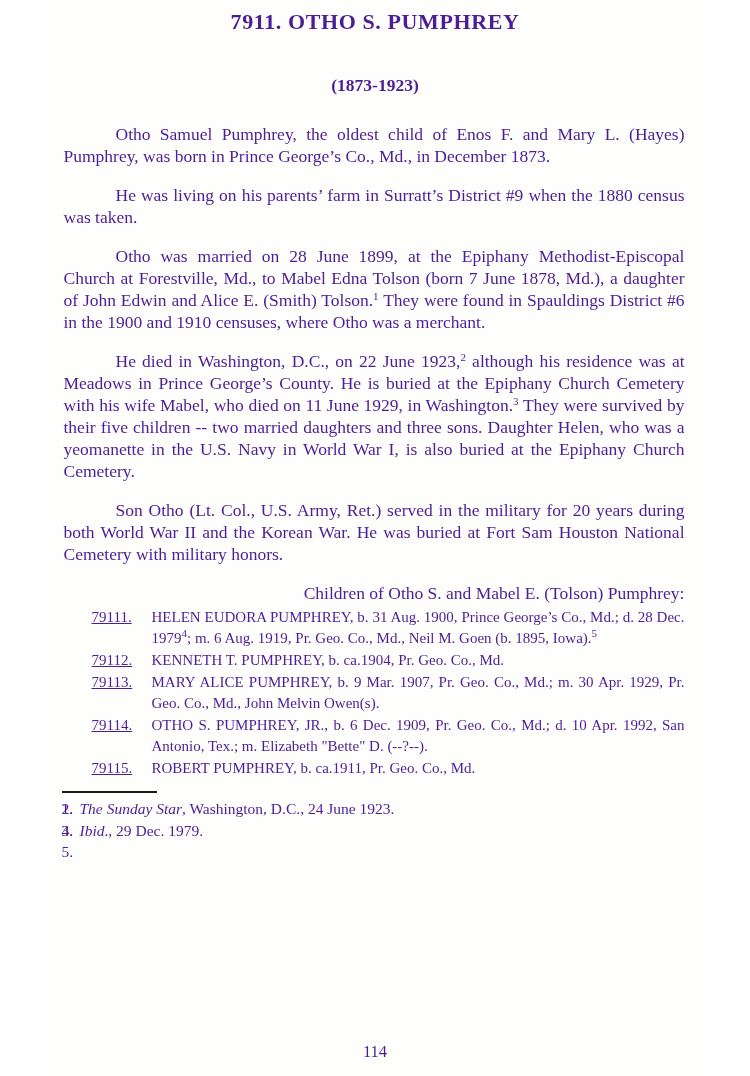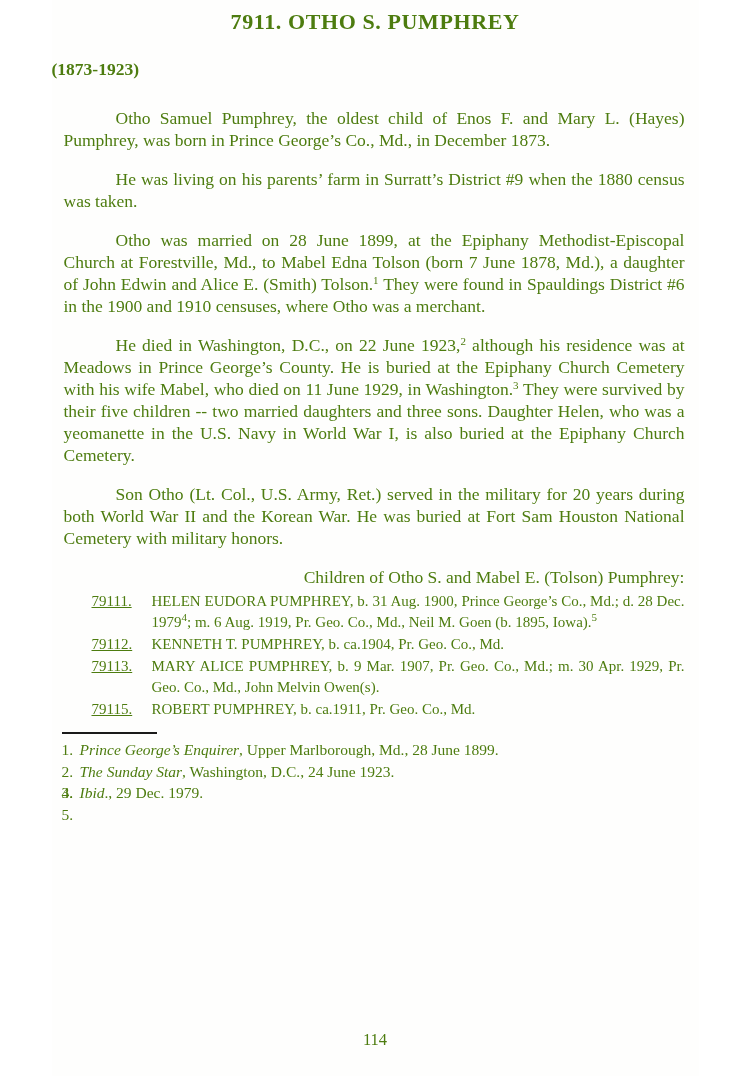--- a/index.html
+++ b/index.html
@@ -6,34 +6,34 @@
     margin: 0;
     padding: 0;
     background: #ffffff;
   }
   .page {
     position: relative;
     width: 647px;
     height: 1076px;
     margin: 0 auto;
     background: #fefefd;
-    color: #4d7c0f;
+    color: #4c1d95;
     font-family: "Liberation Serif", "DejaVu Serif", serif;
     overflow: hidden;
   }
   .doc-title {
     margin: 9px 0 0 0;
     text-align: center;
     font-size: 22px;
     font-weight: bold;
     letter-spacing: 0.6px;
   }
   .doc-years {
-    margin-top: 24px;
-    text-align: left;
+    margin-top: 40px;
+    text-align: center;
     font-size: 17.5px;
     font-weight: bold;
   }
   .body-text {
     margin: 27px 14px 12px 12px;
     font-size: 17.5px;
     line-height: 22px;
     text-align: justify;
   }
   .para {
@@ -80,21 +80,21 @@
     top: 0;
   }
   .italic { font-style: italic; }
   .sup {
     font-size: 11px;
     line-height: 0;
     vertical-align: 6px;
   }
   .page-number {
     position: absolute;
-    bottom: 26px;
+    bottom: 14px;
     left: 0;
     width: 100%;
     text-align: center;
     font-size: 16.5px;
   }
 </style>
 </head>
 <body>
 
 <div class="page">
@@ -117,31 +117,34 @@
     </div>
     <div class="child-entry">
       <span class="child-num">79112.</span>
       <span class="child-text"><span>KENNETH T. PUMPHREY, b. ca.1904, Pr. Geo. Co., Md.</span></span>
     </div>
     <div class="child-entry">
       <span class="child-num">79113.</span>
       <span class="child-text"><span>MARY ALICE PUMPHREY, b. 9 Mar. 1907, Pr. Geo. Co., Md.; m. 30 Apr. 1929, Pr. Geo. Co., Md., John Melvin Owen(s).</span></span>
     </div>
     <div class="child-entry">
+      <span class="child-num">79114.</span>
+      <span class="child-text"><span>OTHO S. PUMPHREY, JR., b. 6 Dec. 1909, Pr. Geo. Co., Md.; d. 10 Apr. 1992, San Antonio, Tex.; m. Elizabeth "Bette" D. (--?--).</span></span>
+    </div>
+    <div class="child-entry">
       <span class="child-num">79115.</span>
       <span class="child-text"><span>ROBERT PUMPHREY, b. ca.1911, Pr. Geo. Co., Md.</span></span>
     </div>
   </div>
 
   <hr class="footnote-rule">
 
   <div class="footnotes">
     <div class="footnote">
       <span class="footnote-num">1.</span>
-      <span class="footnote-text"><span class="italic">Prince George’s Enquirer</span><span>, Upper Marlborough, Md., 28 June 1899.</span></span>
     </div>
     <div class="footnote">
       <span class="footnote-num">2.</span>
       <span class="footnote-text"><span class="italic">The Sunday Star</span><span>, Washington, D.C., 24 June 1923.</span></span>
     </div>
     <div class="footnote">
       <span class="footnote-num">3.</span>
     </div>
     <div class="footnote">
       <span class="footnote-num">4.</span>

